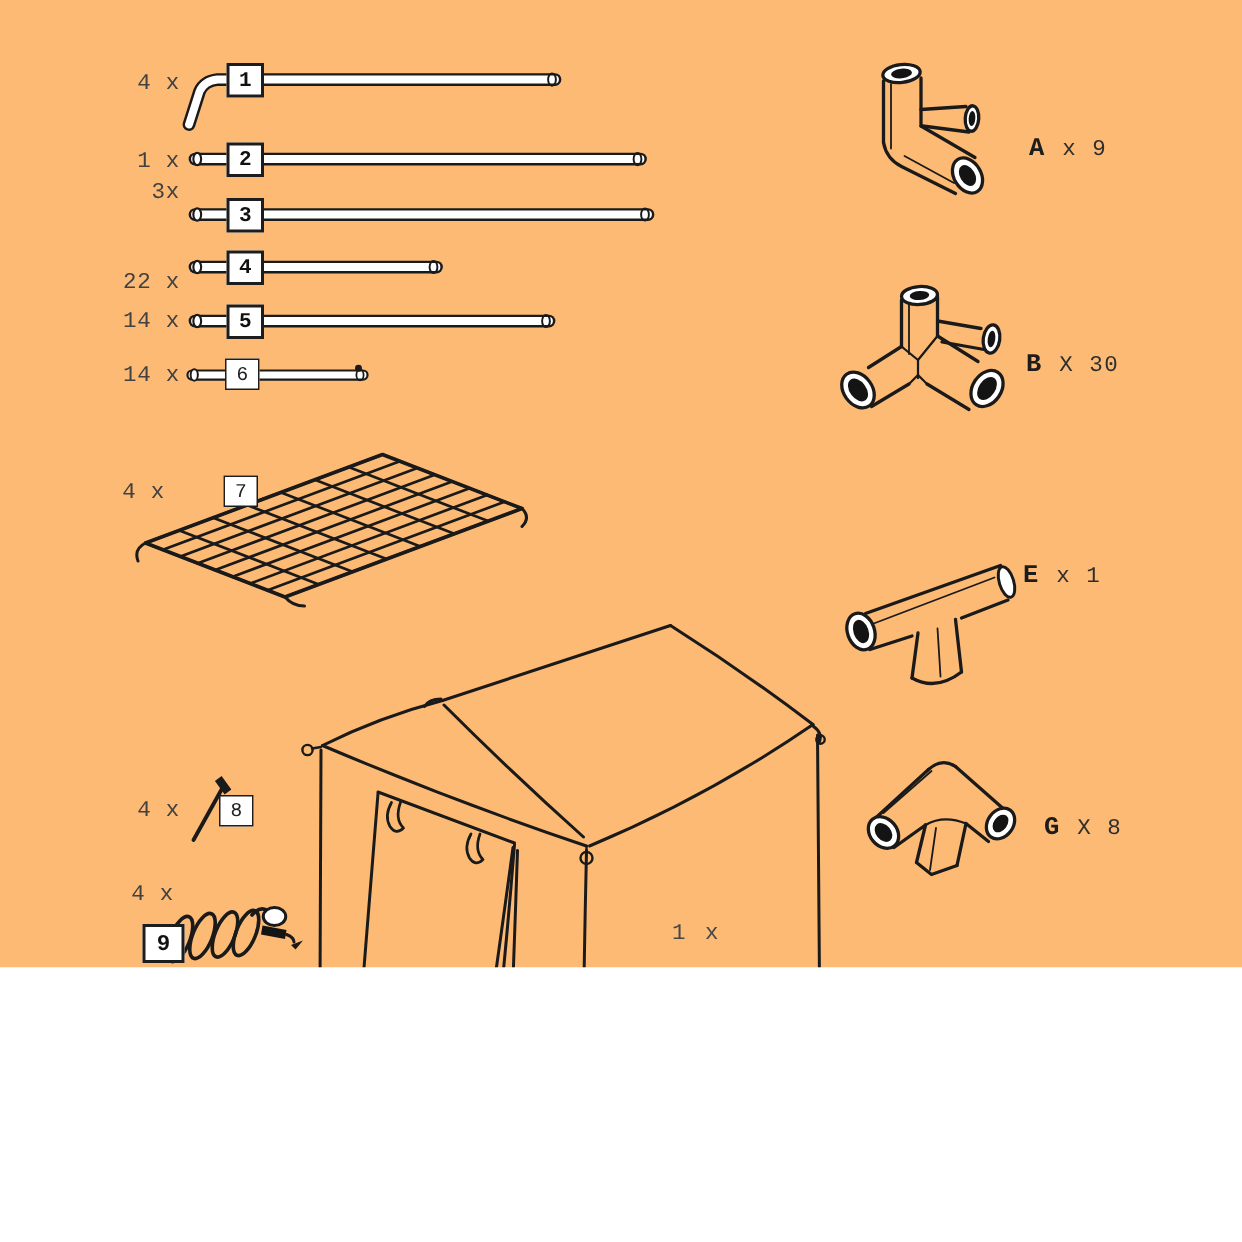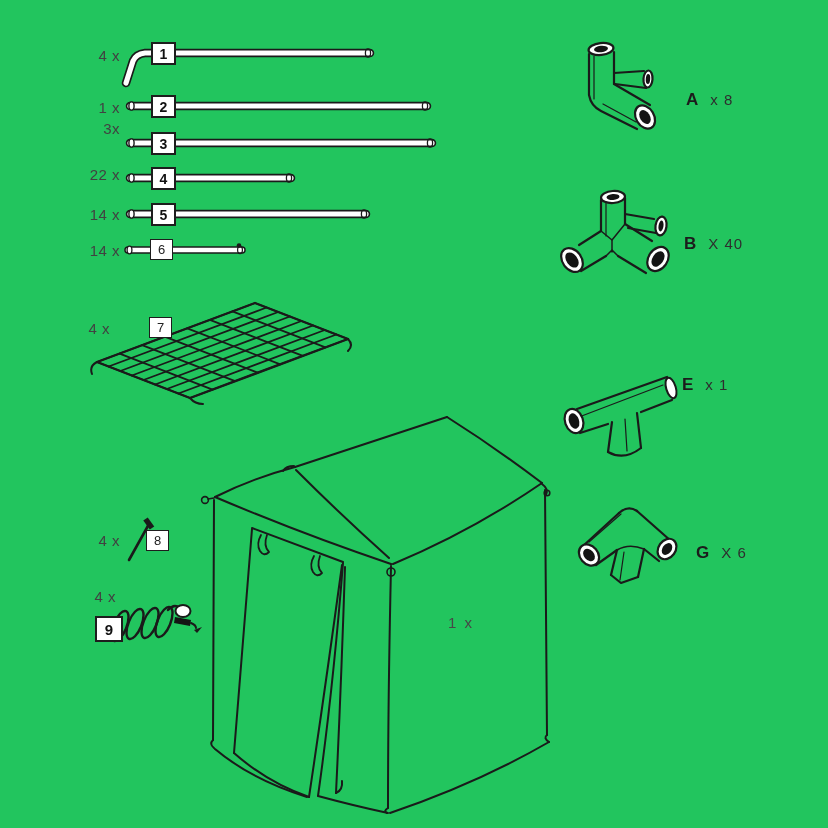--- a/index.html
+++ b/index.html
@@ -1,17 +1,17 @@
 <!DOCTYPE html>
 <html><head>
 <meta charset="utf-8">
 <style>
   html,body{margin:0;padding:0;background:#fff;}
-  #canvas{position:relative;width:828px;height:828px;background:#22c55e;overflow:hidden;
-          font-family:Liberation Sans, sans-serif;}
+  #canvas{position:relative;width:828px;height:645px;background:#fdba74;overflow:hidden;
+          font-family:Liberation Mono, monospace;}
   #art{position:absolute;left:0;top:0;}
   .qty{position:absolute;width:46px;text-align:right;font-size:15px;color:#414141;
        letter-spacing:.5px;white-space:nowrap;}
   .numbox{position:absolute;width:21px;height:19px;border:2px solid #1d1d1d;background:#fff;
           display:flex;align-items:center;justify-content:center;
           font-size:14px;font-weight:700;color:#111;line-height:1;}
   .numbox.thin{border-width:1.5px;font-weight:400;font-size:13px;color:#222;}
   .numbox.big{width:24px;height:22px;font-size:15px;}
   .conn-label{position:absolute;display:flex;align-items:baseline;gap:12px;color:#1c1c1c;
               white-space:nowrap;}
@@ -194,49 +194,49 @@
     <ellipse cx="589" cy="555" rx="9" ry="11.5" transform="rotate(-40 589 555)" fill="#ffffff"></ellipse>
     <ellipse cx="589" cy="555" rx="5" ry="7" transform="rotate(-40 589 555)" fill="#141414" stroke="none"></ellipse>
     <ellipse cx="667" cy="549" rx="8.5" ry="11" transform="rotate(36 667 549)" fill="#ffffff"></ellipse>
     <ellipse cx="667" cy="549" rx="4.5" ry="6.5" transform="rotate(36 667 549)" fill="#141414" stroke="none"></ellipse>
   </g>
 </svg>
 
   <div class="qty" style="left:74px;top:47px">4 x</div>
   <div class="qty" style="left:74px;top:99px">1 x</div>
   <div class="qty" style="left:74px;top:120px">3x</div>
-  <div class="qty" style="left:74px;top:166px">22 x</div>
+  <div class="qty" style="left:74px;top:180px">22 x</div>
   <div class="qty" style="left:74px;top:206px">14 x</div>
   <div class="qty" style="left:74px;top:242px">14 x</div>
   <div class="qty" style="left:64px;top:320px">4 x</div>
   <div class="qty" style="left:74px;top:532px">4 x</div>
   <div class="qty" style="left:70px;top:588px">4 x</div>
 
   <div class="numbox" style="left:151px;top:42px">1</div>
   <div class="numbox" style="left:151px;top:95px">2</div>
   <div class="numbox" style="left:151px;top:132px">3</div>
   <div class="numbox" style="left:151px;top:167px">4</div>
   <div class="numbox" style="left:151px;top:203px">5</div>
   <div class="numbox thin" style="left:150px;top:239px">6</div>
   <div class="numbox thin" style="left:149px;top:317px">7</div>
   <div class="numbox thin" style="left:146px;top:530px">8</div>
   <div class="numbox big" style="left:95px;top:616px">9</div>
 
   <div class="conn-label" style="left:686px;top:90px">
     <span class="conn-letter">A</span>
-    <span class="conn-qty">x 8</span>
+    <span class="conn-qty">x 9</span>
   </div>
   <div class="conn-label" style="left:684px;top:234px">
     <span class="conn-letter">B</span>
-    <span class="conn-qty">X 40</span>
+    <span class="conn-qty">X 30</span>
   </div>
   <div class="conn-label" style="left:682px;top:375px">
     <span class="conn-letter">E</span>
     <span class="conn-qty">x 1</span>
   </div>
   <div class="conn-label" style="left:696px;top:543px">
     <span class="conn-letter">G</span>
-    <span class="conn-qty">X 6</span>
+    <span class="conn-qty">X 8</span>
   </div>
 
   <div class="tent-qty" style="left:448px;top:614px">1 x</div>
 
 </div>
 
 </body></html>

